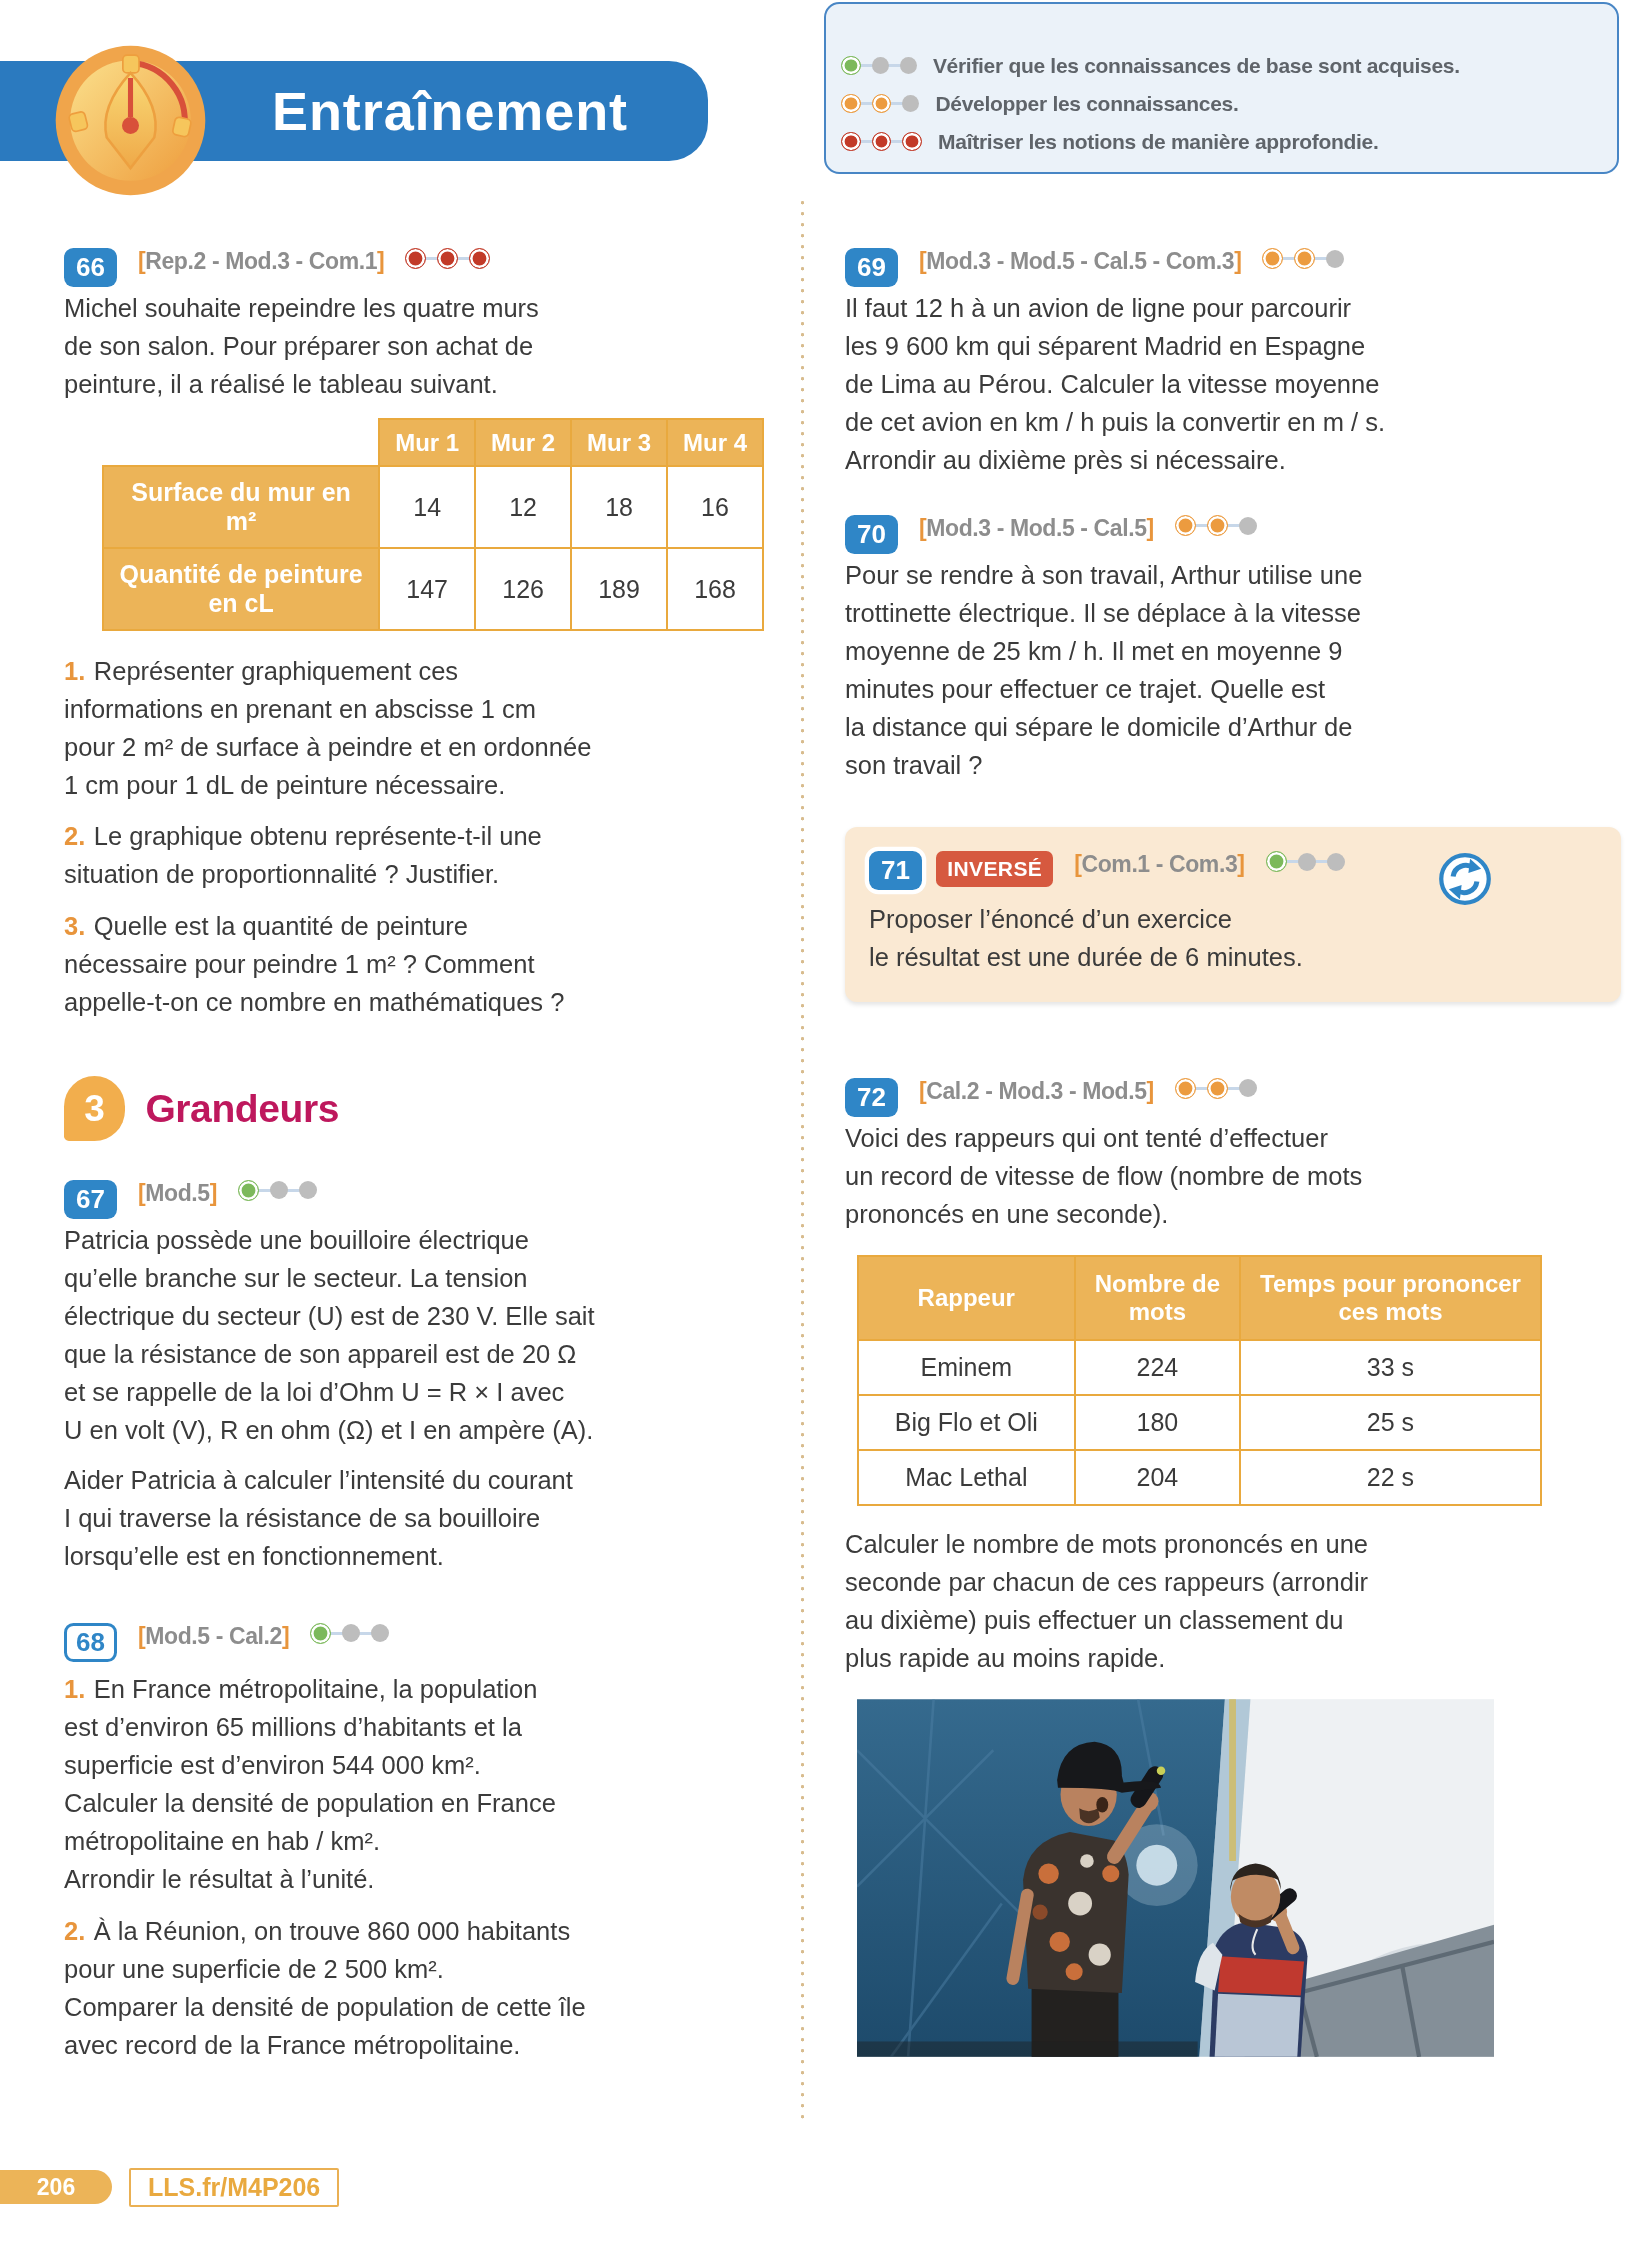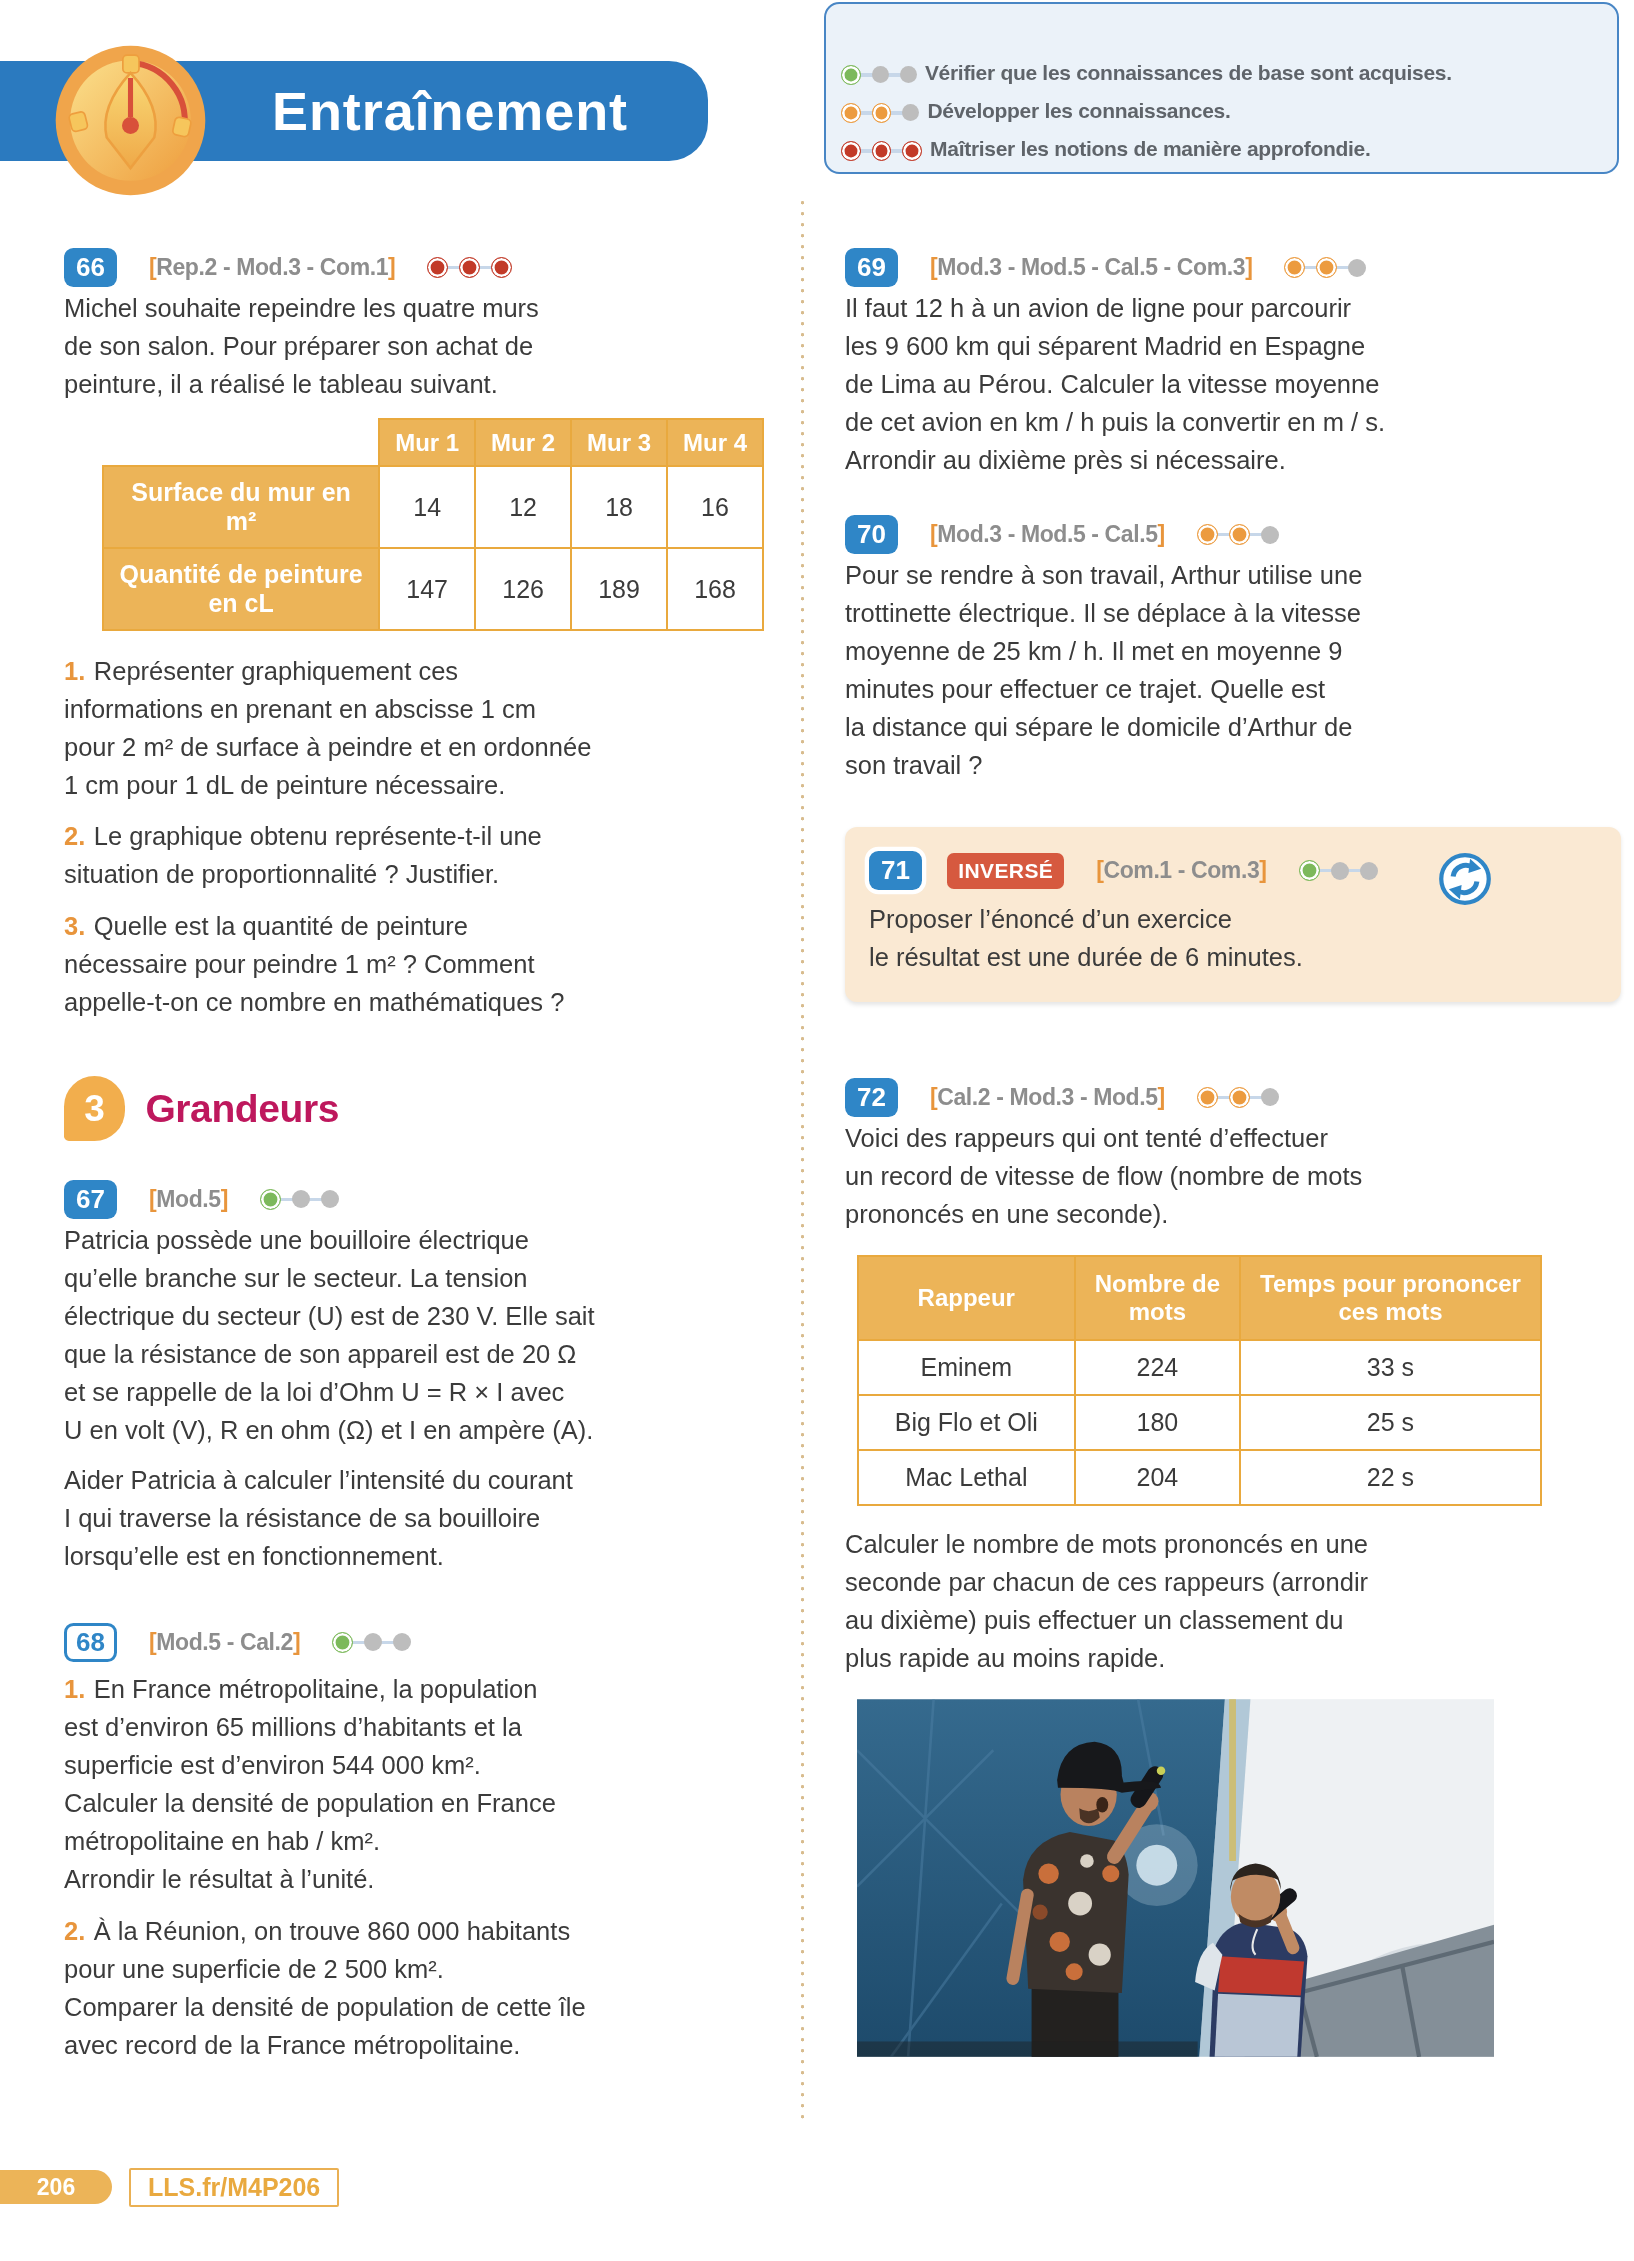--- a/index.html
+++ b/index.html
@@ -8,21 +8,21 @@
 
   
   .banner{position:absolute;left:0;top:61px;width:708px;height:100px;background:#2B7ABF;
           border-radius:0 39px 39px 0}
   .banner h1{margin:0;height:100px;line-height:100px;text-align:center;padding-left:192px;
              color:#fff;font-size:54px;font-weight:bold;letter-spacing:0.9px}
   .pen-wrap{position:absolute;left:54px;top:44px;width:153px;height:153px}
 
   .legend{position:absolute;left:824px;top:1.7px;width:795px;height:172px;box-sizing:border-box;
           background:#EBF2F9;border:2.6px solid #4886C5;border-radius:15.3px;padding:43px 0 0 15.3px}
-  .lrow{display:flex;align-items:flex-end;gap:8px;height:38px}
+  .lrow{display:flex;align-items:center;gap:16px;height:38px}
   .lrow .txt{font-weight:bold;font-size:21px;color:#5F646A;letter-spacing:-0.3px}
 
   
   .dots{display:inline-flex;align-items:center;gap:11px;position:relative}
   .dots::before{content:"";position:absolute;left:7.7px;right:7.7px;top:50%;height:3.4px;margin-top:-1.7px;
                 background:#C7D7E9;border-radius:1.7px}
   .dot{position:relative;width:21px;height:21px;border-radius:50%;box-sizing:border-box;display:inline-block}
   .dot.red{background:#C23A28;border:1.7px solid #C23A28;box-shadow:inset 0 0 0 2.6px #fff}
   .dot.orange{background:#EC9B3F;border:1.7px solid #EC9B3F;box-shadow:inset 0 0 0 2.6px #fff}
   .dot.green{background:#7CB95B;border:1.7px solid #7CB95B;box-shadow:inset 0 0 0 2.6px #fff}
@@ -32,21 +32,21 @@
 
   
   .divider{position:absolute;left:801px;top:201px;width:3.4px;height:1922px;
            background-image:radial-gradient(circle at 1.7px 1.7px,#D8BC8E 1.5px,transparent 2px);
            background-size:3.4px 11px}
   .col{position:absolute;top:204px}
   .col.left{left:64px;width:700px}
   .col.right{left:845px;width:776px}
 
   
-  .exhead{display:flex;align-items:center;gap:32px;height:39px}
+  .exhead{display:flex;align-items:flex-start;gap:21px;height:39px}
   .exbadge{min-width:53px;height:39px;box-sizing:border-box;padding:0 7.7px;border-radius:9.4px;
            background:#2F86C7;color:#fff;font-weight:bold;font-size:26px;
            display:flex;align-items:center;justify-content:center}
   .exbadge.outline{background:#fff;color:#2F86C7;border:3.4px solid #2F86C7}
   .exbadge.ring{box-shadow:0 0 0 4.3px #fff}
   .tag{font-weight:bold;font-size:23px;color:#8D8D8D;letter-spacing:-0.4px;white-space:nowrap}
   .tag .bk{color:#E8953C}
   .chip{background:#D6593F;color:#fff;font-weight:bold;font-size:21px;padding:6px 11px;
         border-radius:6.8px;margin-left:-6.8px;letter-spacing:0.4px}
 

